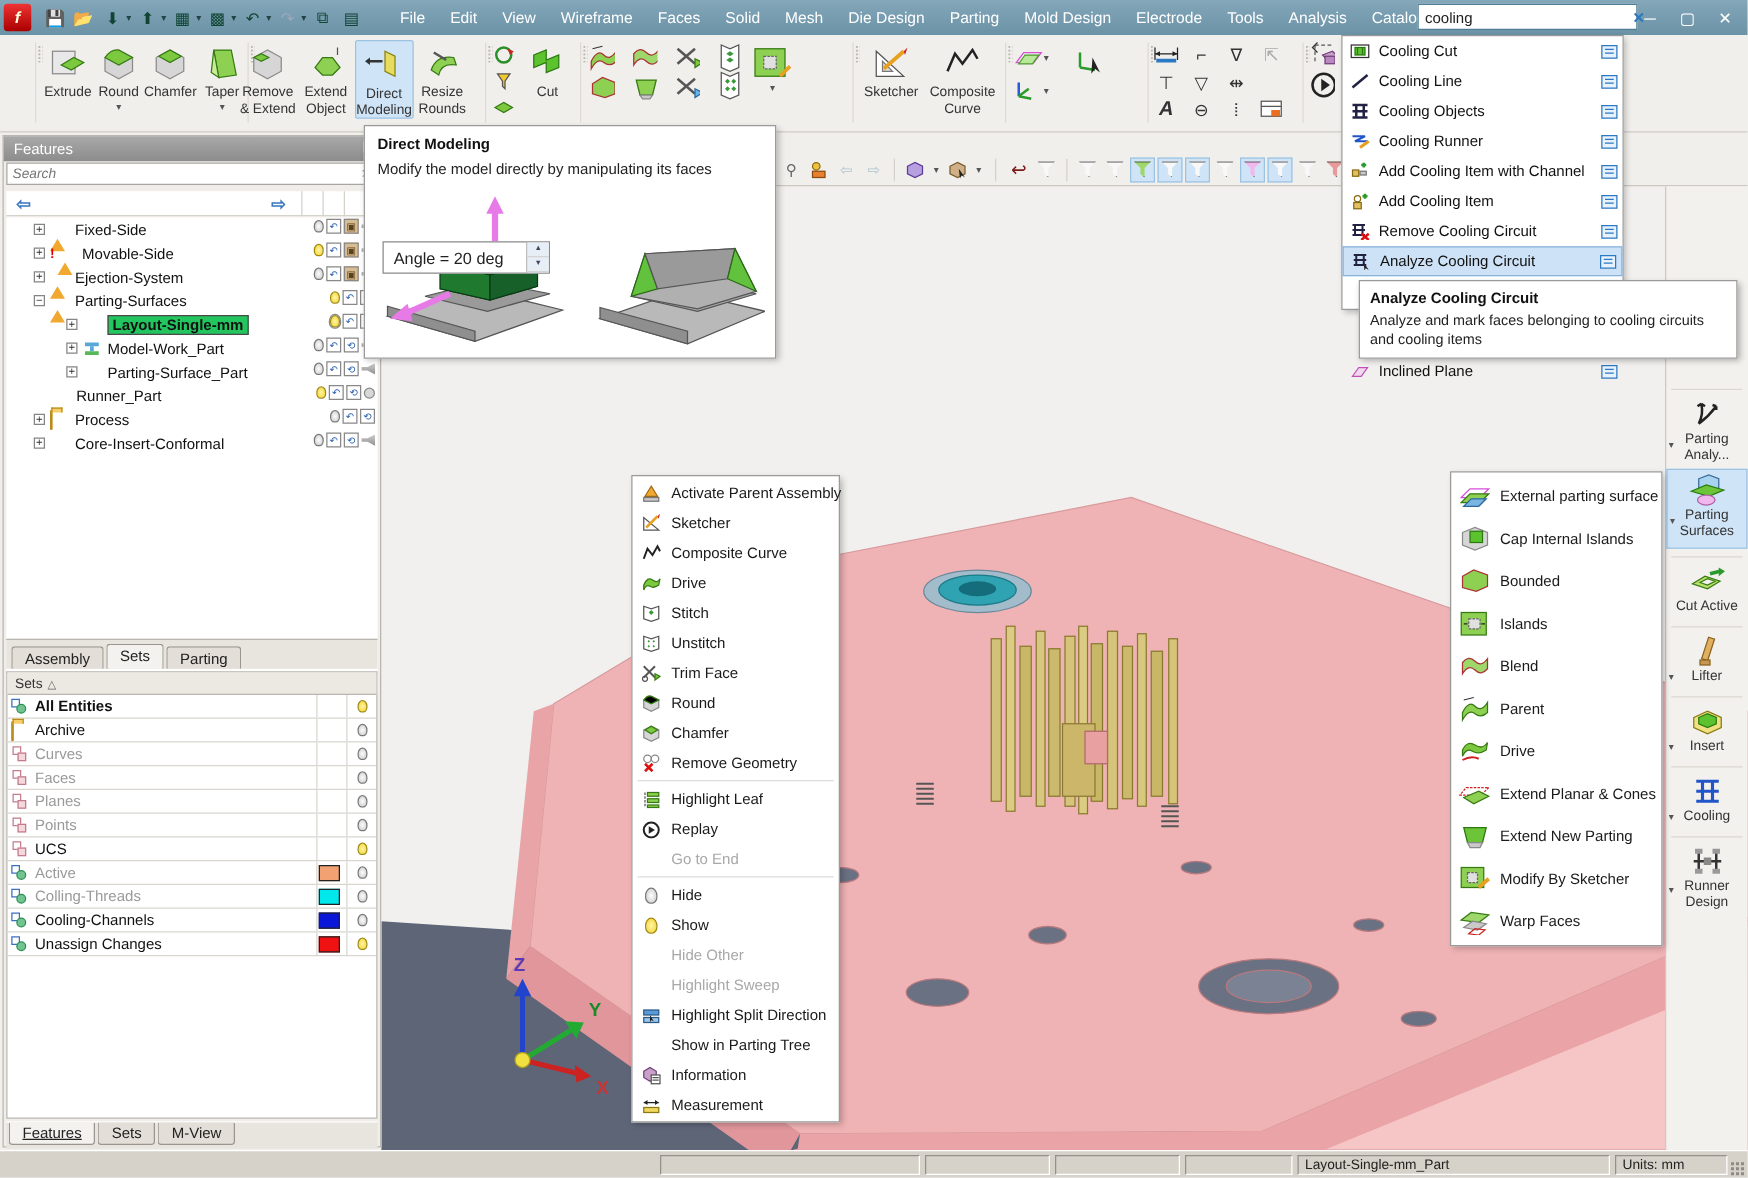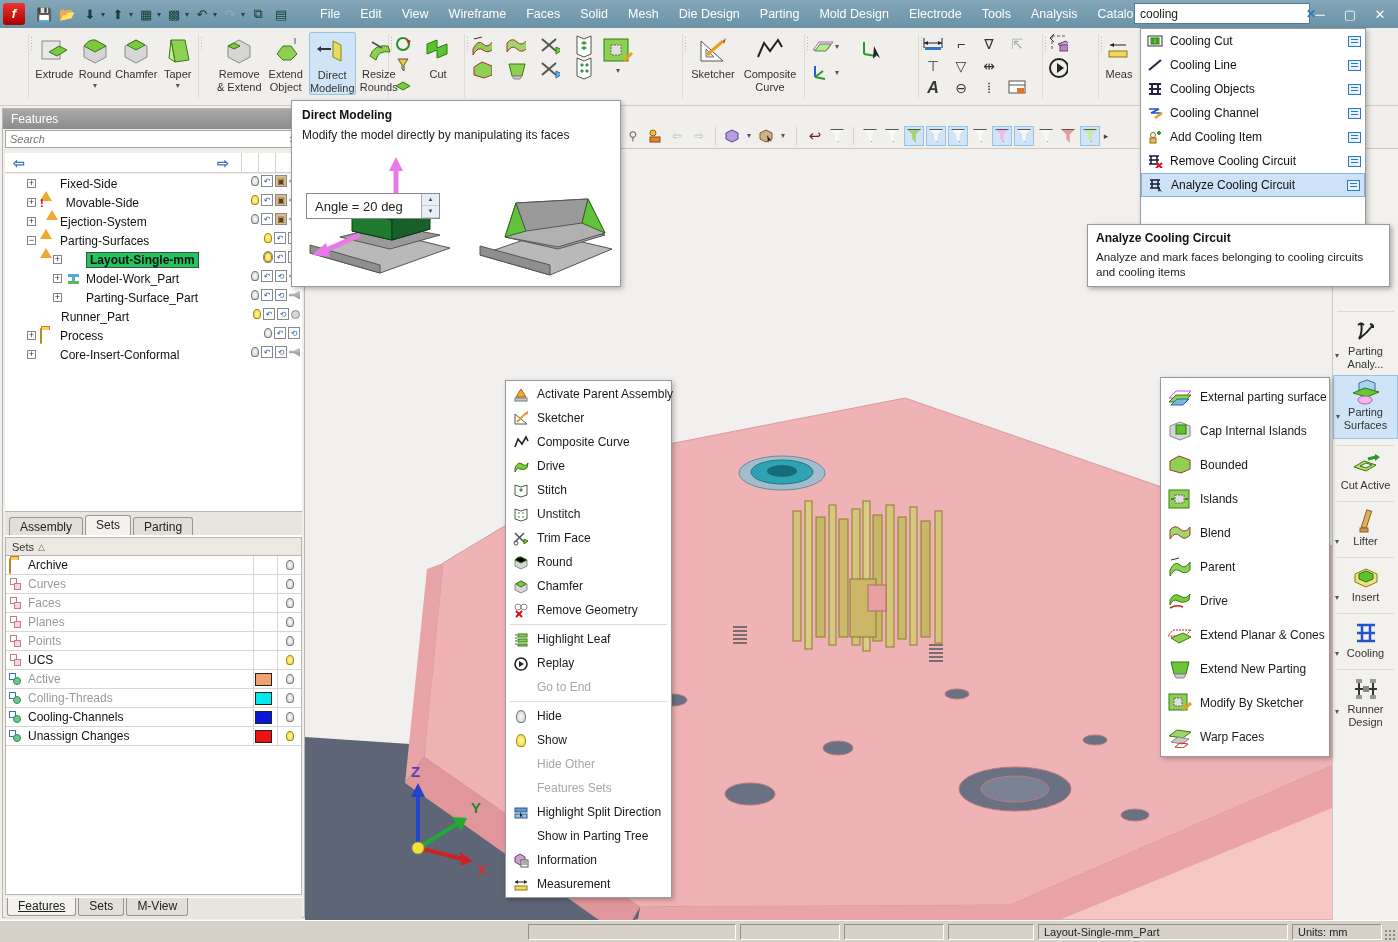--- a/index.html
+++ b/index.html
@@ -106,21 +106,21 @@
   #ctxmenu { left:505px; top:380px; width:167px; z-index:40; padding:1px 0; }
   .cmi { height:24px; display:flex; align-items:center; font-size:12px; color:#1a1a1a; padding-left:6px; white-space:nowrap; }
   .cmi .mi { width:17px; height:16px; margin-right:8px; flex:none; display:flex; align-items:center; justify-content:center; }
   .cmi.dis { color:#a8a8a8; }
   .cmsep { height:1px; background:#dcdcdc; margin:2px 4px; }
   #partmenu { left:1160px; top:377px; width:170px; z-index:40; padding:2px 0; }
   .pmi { height:34px; display:flex; align-items:center; font-size:12px; color:#1a1a1a; padding-left:6px; white-space:nowrap; }
   .pmi .mi2 { width:26px; height:24px; margin-right:7px; flex:none; display:flex; align-items:center; justify-content:center; }
 
   
-  #srchdrop { left:1140px; top:28px; width:226px; height:220px; z-index:50; }
+  #srchdrop { left:1073px; top:28px; width:226px; height:220px; z-index:50; }
   .sdi { height:24px; display:flex; align-items:center; font-size:12px; color:#111; padding:0 4px 0 5px; }
   .sdi .mi { width:18px; height:16px; margin-right:6px; flex:none; display:flex; align-items:center; justify-content:center; }
   .sdi.sel { background:#cde2f6; border:1px solid #86b3da; }
   .docic { margin-left:auto; width:13px; height:11px; border:1px solid #2b79c2; background:#e8f2fc; position:relative; flex:none; }
   .docic::before { content:""; position:absolute; left:2px; top:2px; right:2px; height:1px; background:#2b79c2; box-shadow:0 3px 0 #2b79c2; }
   #srchtip { left:1087px; top:224px; width:303px; z-index:60; padding:6px 8px; box-shadow:2px 2px 5px rgba(0,0,0,.3); }
   #srchtip .t { font-weight:bold; font-size:12px; color:#111; margin-bottom:5px; }
   #srchtip .d { font-size:11.5px; color:#222; line-height:1.3; }
 
   
@@ -231,21 +231,21 @@
       <span class="ric">
           <svg width="30" height="28">
             <polygon points="8,4 22,4 26,24 12,26" fill="#8ed052" stroke="#357a12"></polygon>
             <polygon points="8,4 12,26 6,22" fill="#c9ec9a" stroke="#357a12"></polygon>
           </svg>
         </span>
       <span class="rlb">Taper</span>
     </div>
   </div>
 
-  <div class="rgroup" style="left:216px;width:186px">
+  <div class="rgroup" style="left:191px;width:186px">
     <div class="rbtn">
       <span class="ric">
           <svg width="30" height="28">
             <polygon points="4,10 15,4 26,10 26,21 15,27 4,21" fill="#d6d6d6" stroke="#8a8a8a"></polygon>
             <polygon points="4,10 10,7 16,10 10,13" fill="#7cc83e" stroke="#357a12"></polygon>
           </svg>
         </span>
       <span class="rlb">Remove &amp; Extend</span>
     </div>
     <div class="rbtn">
@@ -779,20 +779,28 @@
     <span class="tab active">Sets</span>
     <span class="tab">Parting</span>
   </div>
 
   <div id="setsgrid" class="abs">
     <div id="setshead">
       <span>Sets</span>
       <span style="margin-left:4px;font-size:9px;color:#666">△</span>
     </div>
     <div class="srow">
+        <span class="sic seticon"></span>
+        <span class="slb b">All Entities</span>
+        <span class="scol"></span>
+        <span class="scol">
+          <span class="bulb on"></span>
+        </span>
+      </div>
+    <div class="srow">
         <span class="sic"><span class="folder" style="transform:scale(.9)"></span></span>
         <span class="slb">Archive</span>
         <span class="scol"></span>
         <span class="scol">
           <span class="bulb"></span>
         </span>
       </div>
     <div class="srow">
         <span class="sic sqicon"></span>
         <span class="slb dim">Curves</span>
@@ -1048,21 +1056,21 @@
         <span class="bulb on" style="width:10px;height:13px"></span>
       </span>
       <span>Show</span>
     </div>
   <div class="cmi dis">
       <span class="mi"></span>
       <span>Hide Other</span>
     </div>
   <div class="cmi dis">
       <span class="mi"></span>
-      <span>Features Sets</span>
+      <span>Highlight Sweep</span>
     </div>
   <div class="cmi">
       <span class="mi">
         <svg width="16" height="15">
           <rect x="2" y="3" width="12" height="4" fill="#5a9ad8" stroke="#2a5a8a"></rect>
           <rect x="2" y="9" width="12" height="4" fill="#9ac4e8" stroke="#2a5a8a"></rect>
           <polygon points="7,7 10,12 8,11 7,13" fill="#222"></polygon>
         </svg>
       </span>
       <span>Highlight Split Direction</span>
@@ -1330,21 +1338,33 @@
       <span>Cooling Objects</span>
       <span class="docic"></span>
     </div>
   <div class="sdi">
       <span class="mi">
         <svg width="16" height="14">
           <path d="M2 3 H12 L4 7 H14" fill="none" stroke="#2255c8" stroke-width="1.6"></path>
           <line x1="8" y1="12" x2="15" y2="7" stroke="#e8a020" stroke-width="2.5"></line>
         </svg>
       </span>
-      <span>Cooling Channel</span>
+      <span>Cooling Runner</span>
+      <span class="docic"></span>
+    </div>
+  <div class="sdi">
+      <span class="mi">
+        <svg width="16" height="14">
+          <rect x="2" y="6" width="5" height="5" fill="#e0c060" stroke="#8a6a10"></rect>
+          <rect x="8" y="7" width="5" height="3" fill="#c9c9c9" stroke="#777"></rect>
+          <line x1="9" y1="2" x2="13" y2="2" stroke="#2a9a2a" stroke-width="2"></line>
+          <line x1="11" y1="0" x2="11" y2="4" stroke="#2a9a2a" stroke-width="2"></line>
+        </svg>
+      </span>
+      <span>Add Cooling Item with Channel</span>
       <span class="docic"></span>
     </div>
   <div class="sdi">
       <span class="mi">
         <svg width="16" height="14">
           <circle cx="6" cy="5" r="2.5" fill="none" stroke="#8a6a10"></circle>
           <rect x="3" y="8" width="6" height="5" fill="#e0c060" stroke="#8a6a10"></rect>
           <line x1="10" y1="3" x2="14" y2="3" stroke="#2a9a2a" stroke-width="2"></line>
           <line x1="12" y1="1" x2="12" y2="5" stroke="#2a9a2a" stroke-width="2"></line>
         </svg>

